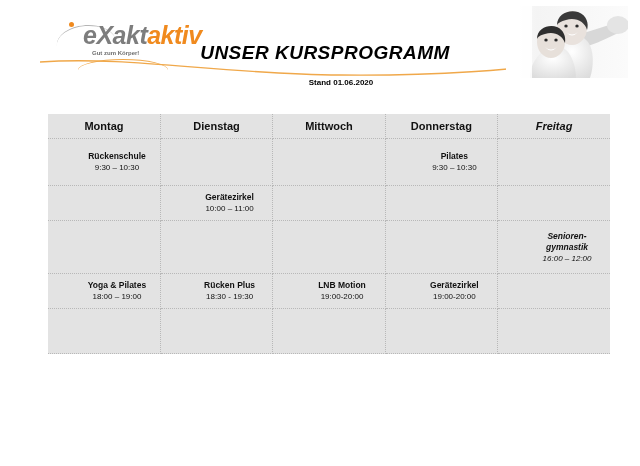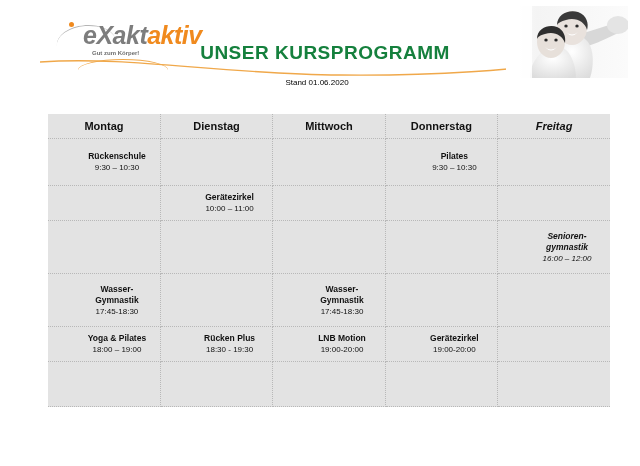--- a/index.html
+++ b/index.html
@@ -87,32 +87,33 @@
   #title-block {
     position: absolute;
     left: 180px;
     top: 42px;
     width: 290px;
     text-align: center;
   }
   #main-title {
     font-size: 19px;
     font-weight: bold;
-    color: #15803d;
+    color: #000000;
     letter-spacing: 0.5px;
     white-space: nowrap;
+    font-style: italic;
   }
   #subtitle {
     position: absolute;
-    left: 172px;
+    left: 196px;
     top: 78px;
     width: 290px;
     text-align: center;
     font-size: 8px;
-    font-weight: normal;
+    font-weight: bold;
     color: #000000;
   }
 
   
   #header-swoosh {
     position: absolute;
     left: 40px;
     top: 58px;
     width: 540px;
     height: 22px;
@@ -280,35 +281,20 @@
           <td class="r-wide"></td>
           <td class="r-wide"></td>
           <td class="r-wide"></td>
           <td class="r-wide"></td>
           <td class="r-wide">
             <div class="cell-name">Senioren-
 gymnastik</div>
             <div class="cell-time">16:00 – 12:00</div>
           </td>
         </tr>
-        <tr class="r-wide">
-          <td class="r-wide">
-            <div class="cell-name">Wasser-
-Gymnastik</div>
-            <div class="cell-time">17:45-18:30</div>
-          </td>
-          <td class="r-wide"></td>
-          <td class="r-wide">
-            <div class="cell-name">Wasser-
-Gymnastik</div>
-            <div class="cell-time">17:45-18:30</div>
-          </td>
-          <td class="r-wide"></td>
-          <td class="r-wide"></td>
-        </tr>
         <tr class="r-mid">
           <td class="r-mid">
             <div class="cell-name">Yoga &amp; Pilates</div>
             <div class="cell-time">18:00 – 19:00</div>
           </td>
           <td class="r-mid">
             <div class="cell-name">Rücken Plus</div>
             <div class="cell-time">18:30 - 19:30</div>
           </td>
           <td class="r-mid">

